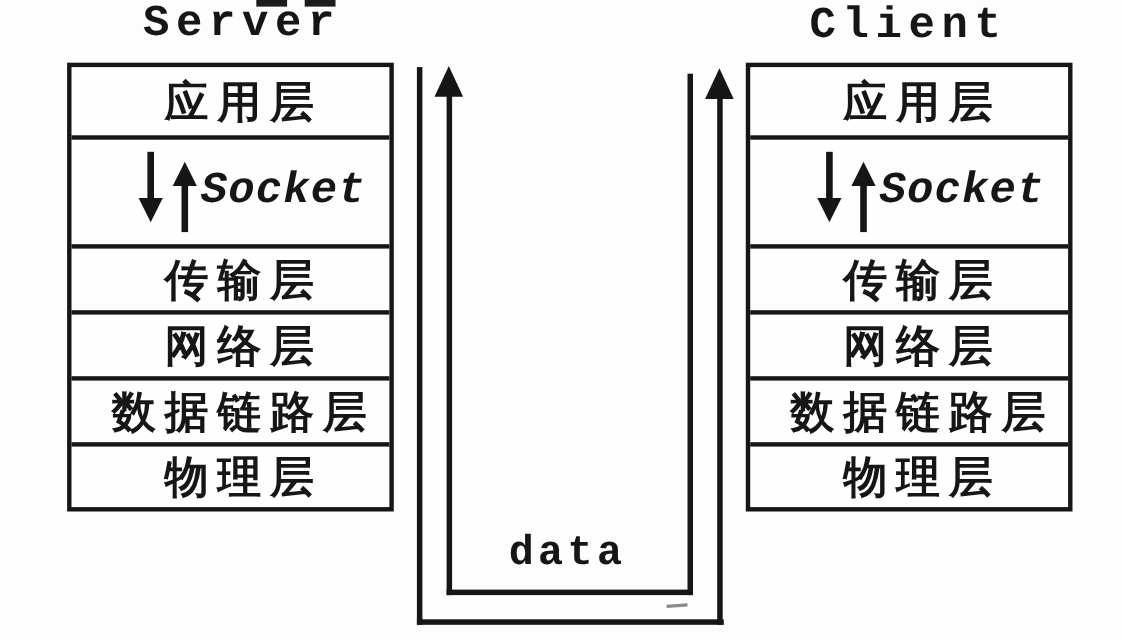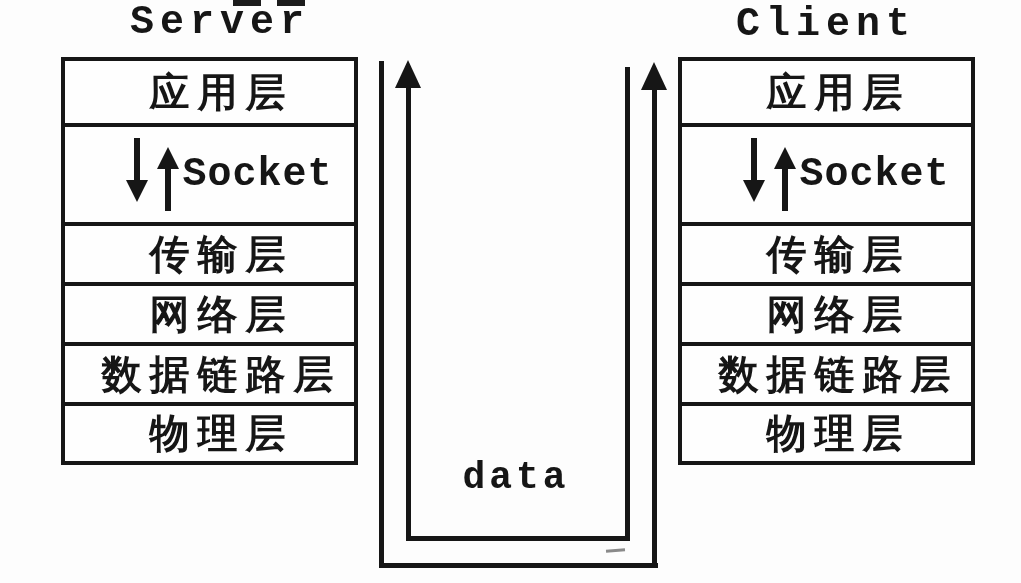--- a/index.html
+++ b/index.html
@@ -66,21 +66,21 @@
 
   .cjk {
     font-size: 40px;
     font-weight: 600;
     letter-spacing: 8px;
     padding-left: 24px;           
     white-space: nowrap;
   }
 
   
-  .sock-group { display: flex; align-items: center; transform: translateX(20px); }
+  .sock-group { display: flex; align-items: center; transform: translateX(20px); font-style: italic; }
   .sock-arrow { display: flex; flex-direction: column; align-items: center; }
   .sock-arrow.down { transform: translateY(-5px); margin-right: 9px; }
   .sock-arrow.up   { transform: translateY(4px); }
   .sock-shaft { width: 6px; height: 42px; background: var(--ink); }
   .sock-head-down { width: 0; height: 0;
     border-left: 11px solid transparent; border-right: 11px solid transparent;
     border-top: 22px solid var(--ink); }
   .sock-head-up { width: 0; height: 0;
     border-left: 11px solid transparent; border-right: 11px solid transparent;
     border-bottom: 22px solid var(--ink); }
@@ -103,21 +103,21 @@
 
   .chead-up { position: absolute; width: 0; height: 0;
     border-left: 13px solid transparent; border-right: 13px solid transparent;
     border-bottom: 28px solid var(--ink); }
   #inner-left-head  { left: 395px; top: 60px; }
   #outer-right-head { left: 641px; top: 62px; }
 
   
   #data-label {
     position: absolute;
-    left: 436px; top: 456px; width: 160px;
+    left: 436px; top: 482px; width: 160px;
     text-align: center;
     font-size: 38px;
     font-weight: 700;
     letter-spacing: 4px;
     color: var(--ink);
   }
 </style>
 </head>
 <body>
 

